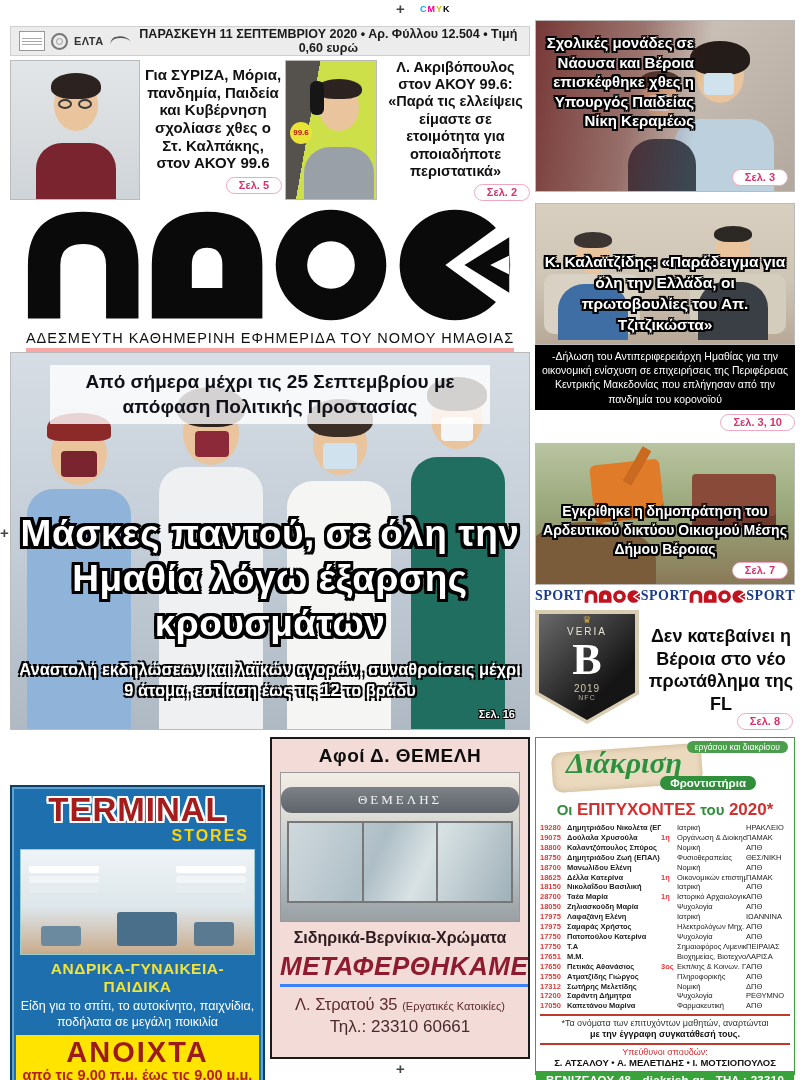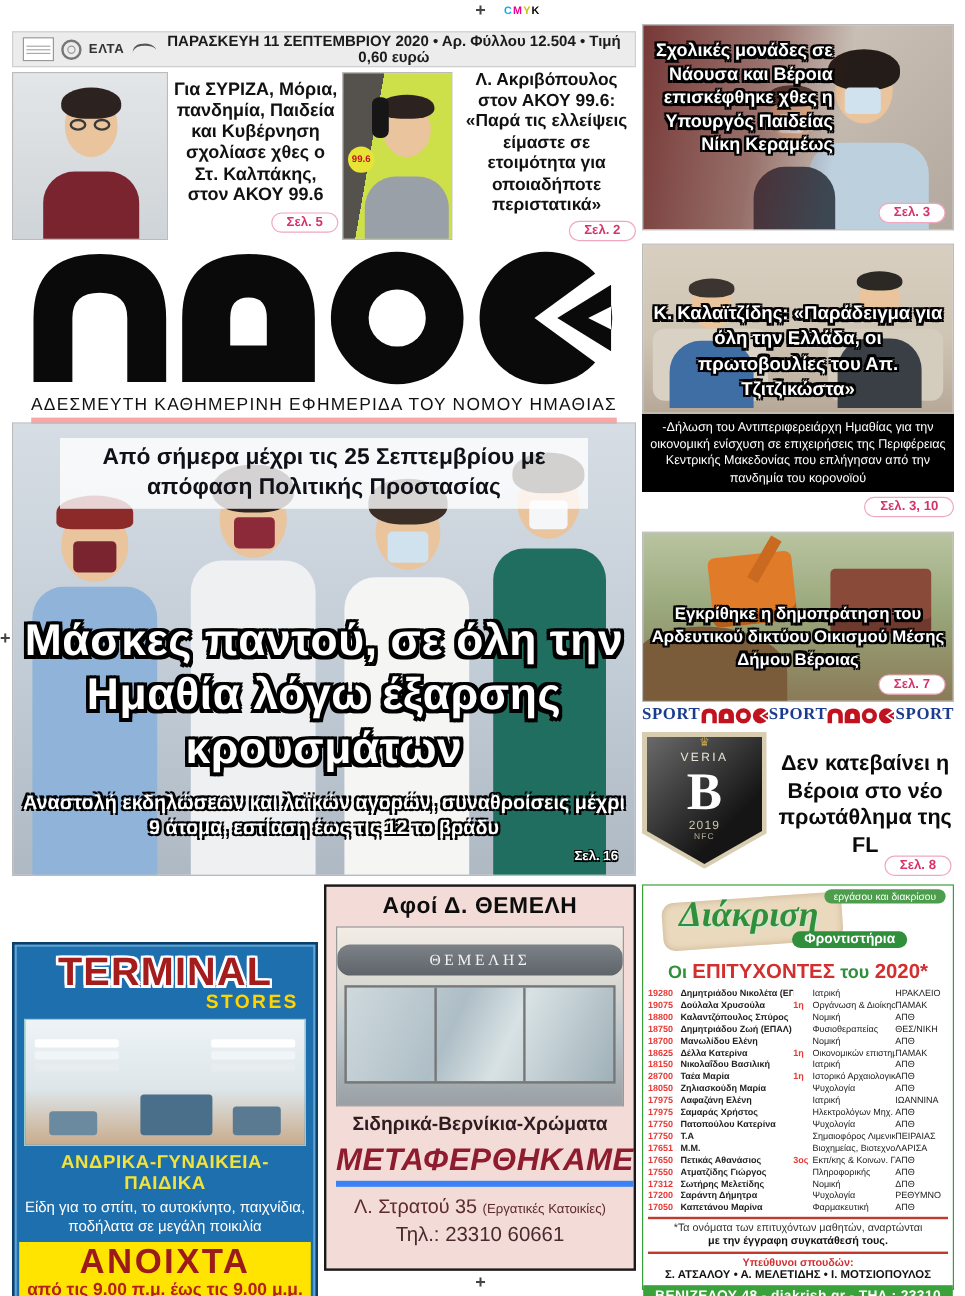--- a/index.html
+++ b/index.html
@@ -106,21 +106,21 @@
   .ad-themeli { left:270px; width:260px; height:322px; background:#f3dcd8; border:2px solid #1a1a1a; padding:6px 8px; text-align:center; }
   .them-title { font-size:19px; font-weight:900; color:#0d0d0d; letter-spacing:.5px; }
   .them-photo { margin-top:5px; height:150px; position:relative; overflow:hidden; border:1px solid #999;
     background:linear-gradient(180deg,#f2ede6 0%,#e8e2d8 18%,#b9c6cc 60%,#9aa0a4 100%); }
   .them-awning { position:absolute; left:0; right:0; top:14px; height:26px; background:linear-gradient(180deg,#7c8288,#5e646a); display:flex; align-items:center; justify-content:center;border-radius:11px; }
   .them-sign { color:#f2f2f2; font-family:"Liberation Serif", serif; font-size:13px; letter-spacing:3px; }
   .them-glass { position:absolute; left:6px; right:6px; top:48px; bottom:18px; background:linear-gradient(115deg,#cfd9dd 0%,#aebec6 40%,#d8e2e4 60%,#9fb0b8 100%); border:2px solid #777; }
   .them-glass i { position:absolute; top:0; bottom:0; width:2px; background:#777; }
   .them-products { font-size:16px; font-weight:bold; color:#2e1c20; margin-top:7px; }
   .them-moved { display:inline-block; font-size:26px; font-weight:900; font-style:italic; color:#8e1b2e;
-    border-bottom:5px solid #3b82f6; padding-bottom:2px; margin-top:4px; letter-spacing:.5px; }
+    border-bottom:3px solid #3b82f6; padding-bottom:2px; margin-top:4px; letter-spacing:.5px; }
   .them-addr { font-size:16.5px; color:#5d2a2e; margin-top:8px; }
   .them-addr small { font-size:11px; }
   .them-phone { font-size:17px; color:#4a2a2e; margin-top:3px; }
 
   
   .ad-diakrisi { left:535px; width:260px; height:338px; background:#fff; border:1px solid #3aa23a; padding:2px 4px 0; }
   .dk-logo { position:relative; height:58px; }
   .dk-scroll { position:absolute; left:12px; top:8px; width:150px; height:40px; background:#ead9bd;
     border-radius:10px; transform:rotate(-4deg); box-shadow:inset 0 0 6px #c9b globals090; box-shadow:inset 0 0 6px #c9b090; }
   .dk-brand { position:absolute; left:26px; top:6px; font-family:"Liberation Serif", serif; font-style:italic;
@@ -136,21 +136,21 @@
   .dk-row { display:flex; font-size:7.5px; line-height:9.9px; white-space:nowrap; overflow:hidden; color:#222; }
   .dk-score { width:27px; color:#e53935; font-weight:bold; flex-shrink:0; }
   .dk-name { width:94px; font-weight:bold; overflow:hidden; flex-shrink:0; }
   .dk-rank { width:16px; color:#e53935; font-weight:bold; flex-shrink:0; }
   .dk-dept { flex:1; overflow:hidden; }
   .dk-uni { width:44px; flex-shrink:0; }
   .dk-note { border-top:2px solid #c0392b; border-bottom:2px solid #c0392b; margin-top:3px; padding:2px 0;
     text-align:center; font-size:9px; color:#333; line-height:1.25; }
   .dk-note b { color:#111; }
   .dk-resp { text-align:center; margin-top:2px; }
-  .dk-resp .lbl { color:#d32f2f; font-weight:bold; font-size:9px; }
+  .dk-resp .lbl { color:#d32f2f; font-weight:normal; font-size:9px; }
   .dk-resp .names { font-size:9.5px; font-weight:bold; color:#111; }
   .dk-footer { background:#3aa23a; color:#fff; font-weight:900; font-size:11.5px; text-align:center;
     letter-spacing:.3px; padding:3px 0; margin:3px -4px 0; }
 
   .overlay-grad-red { position:absolute; inset:0; background:linear-gradient(100deg, rgba(94,18,18,.8) 0%, rgba(94,18,18,.45) 38%, rgba(94,18,18,0) 62%); z-index:2; }
   .photo-badge-996 { position:absolute; left:4px; top:44%; background:#e8e435; color:#c1121f; font-weight:bold;
     font-size:8px; border-radius:50%; width:22px; height:22px; line-height:22px; text-align:center; z-index:3; }
 </style>
 </head>
 <body>

